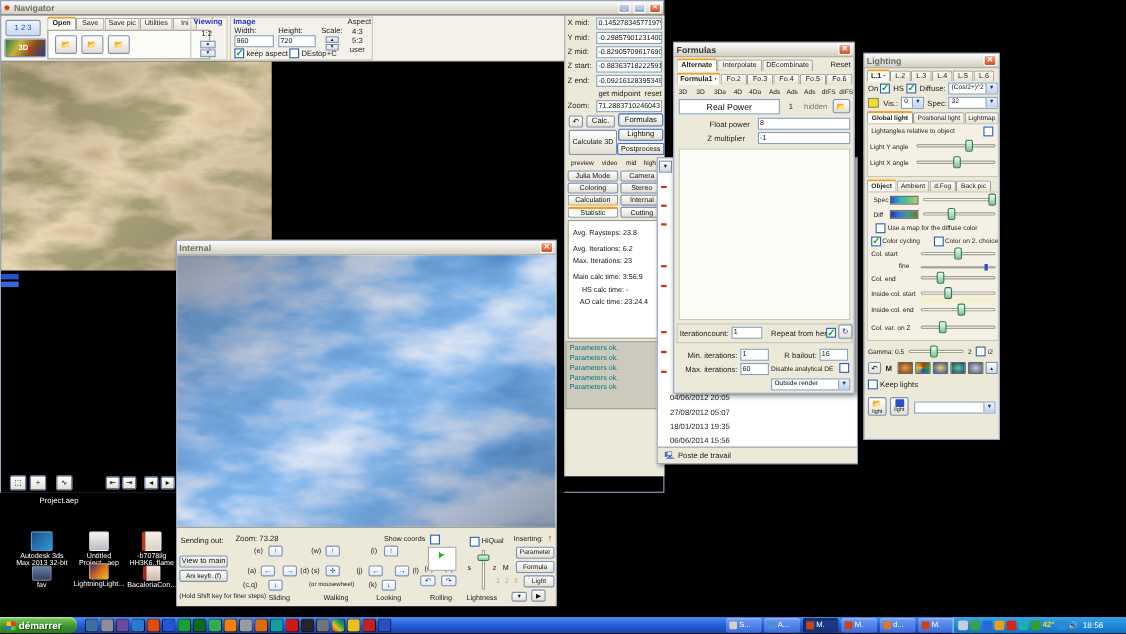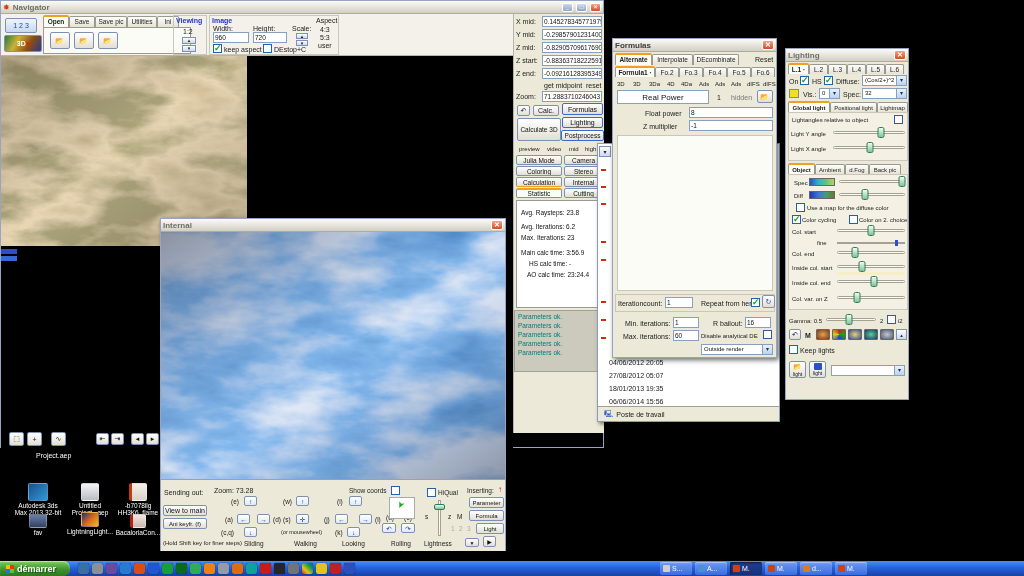--- a/index.html
+++ b/index.html
@@ -607,15 +607,28 @@
         <span>M.</span>
       </div>
     <div class="taskbtn" style="left:800px;width:32px">
         <span class="ti" style="background:#e07820"></span>
         <span>d...</span>
       </div>
     <div class="taskbtn" style="left:835px;width:32px">
         <span class="ti" style="background:#d04010"></span>
         <span>M.</span>
       </div>
+    <div id="tray">
+      <span class="tri" style="background:#c8ccd4"></span>
+      <span class="tri" style="background:#3aa04a"></span>
+      <span class="tri" style="background:#2a66d8"></span>
+      <span class="tri" style="background:#e0a020"></span>
+      <span class="tri" style="background:#d02818"></span>
+      <span class="tri" style="background:#18b0b0"></span>
+      <span class="tri" style="background:#30a030"></span>
+      <span style="color:#f0e020;font-size:7px;font-weight:bold">42°</span>
+      <span class="tri" style="background:#2a8ad8"></span>
+      <span style="color:#fff;font-size:7px">🔊</span>
+      <span id="clock">18:56</span>
+    </div>
   </div>
 
 </div>
 
 </body></html>

